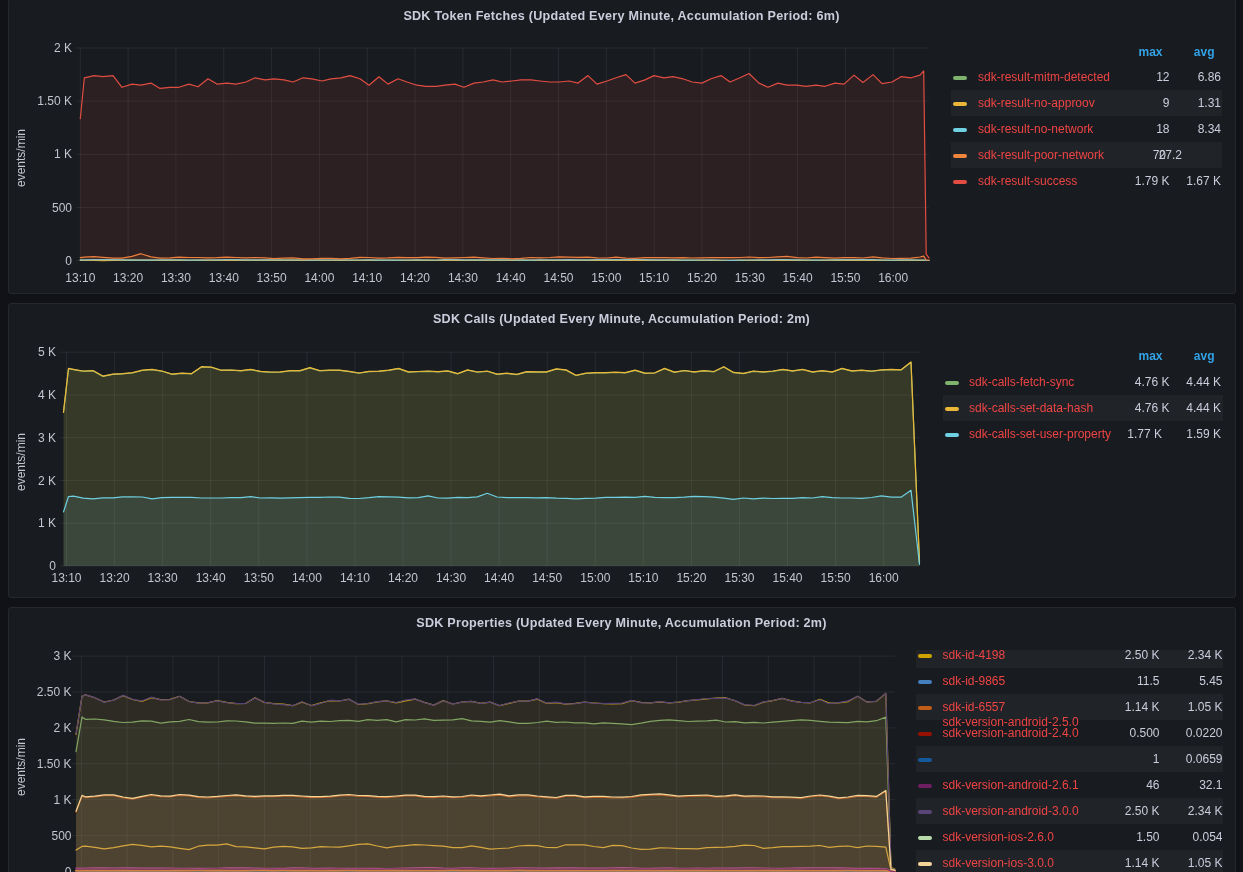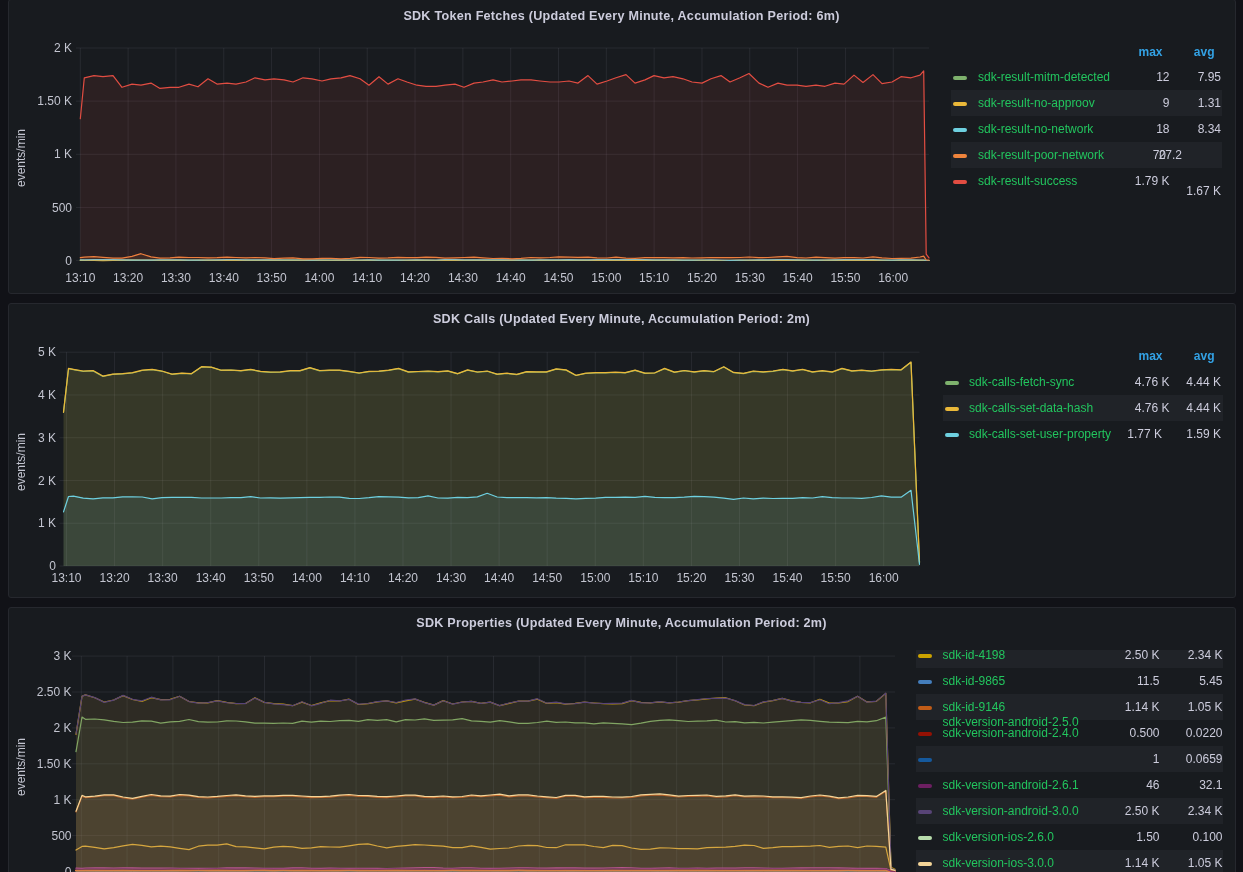--- a/index.html
+++ b/index.html
@@ -1,20 +1,20 @@
 <!DOCTYPE html>
 <html><head><meta charset="utf-8"><style>
 html,body{margin:0;padding:0;background:#111217;width:1243px;height:872px;overflow:hidden;
 font-family:"Liberation Sans",sans-serif;}
 .panel{position:absolute;left:8px;width:1227.5px;background:#181b1f;
 border:1px solid #26282e;border-radius:3px;box-sizing:border-box;}
 .title{position:absolute;width:100%;text-align:center;color:#ccccdc;font-size:12.6px;
 line-height:13px;font-weight:700;letter-spacing:.02em;}
 .lh{position:absolute;color:#33a2e5;font-size:12px;line-height:14px;font-weight:700;text-align:right;}
-.ll{position:absolute;color:#22c55e;font-size:12px;line-height:14px;white-space:nowrap;}
+.ll{position:absolute;color:#ef4444;font-size:12px;line-height:14px;white-space:nowrap;}
 .lv{position:absolute;color:#ccccdc;font-size:12px;line-height:14px;text-align:right;white-space:nowrap;}
 .hl{position:absolute;height:26px;background:rgba(204,204,220,0.05);}
 .sw{position:absolute;width:14px;height:4.5px;border-radius:2px;}
 </style></head>
 <body>
 <div class="panel" style="top:-1.5px;height:295.5px"></div>
 <div class="panel" style="top:303px;height:294.5px"></div>
 <div class="panel" style="top:606.5px;height:294px"></div>
 <div class="title" style="top:9.6px">SDK Token Fetches (Updated Every Minute, Accumulation Period: 6m)</div>
 <div class="title" style="top:312.8px">SDK Calls (Updated Every Minute, Accumulation Period: 2m)</div>
@@ -187,37 +187,37 @@
 <path d="M76.0 871.5L76.0 811.2L82.0 795.4L85.4 796.8L94.8 796.2L104.2 794.8L113.7 794.8L123.1 797.0L132.5 798.3L141.9 796.3L151.3 794.5L160.7 795.8L170.2 796.1L179.6 794.5L189.0 795.1L198.4 796.6L207.8 797.0L217.2 796.4L226.7 795.5L236.1 794.8L245.5 795.8L254.9 796.4L264.3 795.8L273.7 795.9L283.2 795.3L292.6 795.3L302.0 796.0L311.4 796.7L320.8 796.6L330.2 796.2L339.7 795.2L349.1 794.5L358.5 795.5L367.9 795.6L377.3 796.4L386.7 796.7L396.2 796.0L405.6 795.1L415.0 795.1L424.4 796.4L433.8 796.7L443.2 796.0L452.7 796.9L462.1 796.5L471.5 795.0L480.9 795.8L490.3 795.0L499.7 794.2L509.1 795.9L518.6 794.9L528.0 794.9L537.4 796.0L546.8 796.8L556.2 797.5L565.6 795.4L575.1 795.3L584.5 796.9L593.9 796.4L603.3 796.4L612.7 797.0L622.1 797.1L631.6 796.5L641.0 794.9L650.4 794.3L659.8 793.9L669.2 794.9L678.6 796.2L688.1 795.5L697.5 795.3L706.9 795.0L716.3 796.4L725.7 795.9L735.1 794.9L744.6 796.1L754.0 795.9L763.4 796.0L772.8 796.9L782.2 796.8L791.6 797.2L801.1 797.6L810.5 796.0L819.9 795.0L829.3 796.2L838.7 797.8L848.1 797.0L857.6 795.4L867.0 795.6L876.4 796.4L885.8 790.4L891.0 869.3L895.0 870.4L895.0 871.5Z" fill="#F4D598" fill-opacity="0.08" stroke="none"></path>
 <path d="M76.0 811.2L82.0 795.4L85.4 796.8L94.8 796.2L104.2 794.8L113.7 794.8L123.1 797.0L132.5 798.3L141.9 796.3L151.3 794.5L160.7 795.8L170.2 796.1L179.6 794.5L189.0 795.1L198.4 796.6L207.8 797.0L217.2 796.4L226.7 795.5L236.1 794.8L245.5 795.8L254.9 796.4L264.3 795.8L273.7 795.9L283.2 795.3L292.6 795.3L302.0 796.0L311.4 796.7L320.8 796.6L330.2 796.2L339.7 795.2L349.1 794.5L358.5 795.5L367.9 795.6L377.3 796.4L386.7 796.7L396.2 796.0L405.6 795.1L415.0 795.1L424.4 796.4L433.8 796.7L443.2 796.0L452.7 796.9L462.1 796.5L471.5 795.0L480.9 795.8L490.3 795.0L499.7 794.2L509.1 795.9L518.6 794.9L528.0 794.9L537.4 796.0L546.8 796.8L556.2 797.5L565.6 795.4L575.1 795.3L584.5 796.9L593.9 796.4L603.3 796.4L612.7 797.0L622.1 797.1L631.6 796.5L641.0 794.9L650.4 794.3L659.8 793.9L669.2 794.9L678.6 796.2L688.1 795.5L697.5 795.3L706.9 795.0L716.3 796.4L725.7 795.9L735.1 794.9L744.6 796.1L754.0 795.9L763.4 796.0L772.8 796.9L782.2 796.8L791.6 797.2L801.1 797.6L810.5 796.0L819.9 795.0L829.3 796.2L838.7 797.8L848.1 797.0L857.6 795.4L867.0 795.6L876.4 796.4L885.8 790.4L891.0 869.3L895.0 870.4" fill="none" stroke="#F4D598" stroke-width="1.2" stroke-linejoin="round" stroke-linecap="round"></path>
 </svg>
 <div class="lh" style="left:1102.5px;top:44.5px;width:60px">max</div>
 <div class="lh" style="left:1154.5px;top:44.5px;width:60px">avg</div>
 <div class="hl" style="left:951px;top:90px;width:271px"></div>
 <div class="hl" style="left:951px;top:142px;width:271px"></div>
 <div class="sw" style="left:953px;top:75.5px;background:#7EB26D"></div>
 <div class="ll" style="left:978px;top:70px">sdk-result-mitm-detected</div>
 <div class="lv" style="left:1089.5px;top:70px;width:80px">12</div>
-<div class="lv" style="left:1141px;top:70px;width:80px">7.95</div>
+<div class="lv" style="left:1141px;top:70px;width:80px">6.86</div>
 <div class="sw" style="left:953px;top:101.5px;background:#EAB839"></div>
 <div class="ll" style="left:978px;top:96px">sdk-result-no-approov</div>
 <div class="lv" style="left:1089.5px;top:96px;width:80px">9</div>
 <div class="lv" style="left:1141px;top:96px;width:80px">1.31</div>
 <div class="sw" style="left:953px;top:127.5px;background:#6ED0E0"></div>
 <div class="ll" style="left:978px;top:122px">sdk-result-no-network</div>
 <div class="lv" style="left:1089.5px;top:122px;width:80px">18</div>
 <div class="lv" style="left:1141px;top:122px;width:80px">8.34</div>
 <div class="sw" style="left:953px;top:153.5px;background:#EF843C"></div>
 <div class="ll" style="left:978px;top:148px">sdk-result-poor-network</div>
 <div class="lv" style="left:1086px;top:148px;width:80px">70</div>
 <div class="lv" style="left:1102px;top:148px;width:80px">27.2</div>
 <div class="sw" style="left:953px;top:179.5px;background:#E24D42"></div>
 <div class="ll" style="left:978px;top:174px">sdk-result-success</div>
 <div class="lv" style="left:1089.5px;top:174px;width:80px">1.79 K</div>
-<div class="lv" style="left:1141px;top:184px;width:80px">1.67 K</div>
+<div class="lv" style="left:1141px;top:174px;width:80px">1.67 K</div>
 <div class="lh" style="left:1102.5px;top:349.0px;width:60px">max</div>
 <div class="lh" style="left:1154.5px;top:349.0px;width:60px">avg</div>
 <div class="hl" style="left:943px;top:395px;width:279.5px"></div>
 <div class="sw" style="left:944.5px;top:380.5px;background:#7EB26D"></div>
 <div class="ll" style="left:969px;top:375px">sdk-calls-fetch-sync</div>
 <div class="lv" style="left:1089.5px;top:375px;width:80px">4.76 K</div>
 <div class="lv" style="left:1141px;top:375px;width:80px">4.44 K</div>
 <div class="sw" style="left:944.5px;top:406.5px;background:#EAB839"></div>
 <div class="ll" style="left:969px;top:401px">sdk-calls-set-data-hash</div>
 <div class="lv" style="left:1089.5px;top:401px;width:80px">4.76 K</div>
@@ -235,21 +235,21 @@
 <div class="hl" style="left:915.8px;top:850px;width:307.4000000000001px"></div>
 <div class="sw" style="left:918px;top:653.5px;background:#CCA300"></div>
 <div class="ll" style="left:942.5px;top:648px">sdk-id-4198</div>
 <div class="lv" style="left:1079.5px;top:648px;width:80px">2.50 K</div>
 <div class="lv" style="left:1142.5px;top:648px;width:80px">2.34 K</div>
 <div class="sw" style="left:918px;top:679.5px;background:#447EBC"></div>
 <div class="ll" style="left:942.5px;top:674px">sdk-id-9865</div>
 <div class="lv" style="left:1079.5px;top:674px;width:80px">11.5</div>
 <div class="lv" style="left:1142.5px;top:674px;width:80px">5.45</div>
 <div class="sw" style="left:918px;top:705.5px;background:#C15C17"></div>
-<div class="ll" style="left:942.5px;top:700px">sdk-id-9146</div>
+<div class="ll" style="left:942.5px;top:700px">sdk-id-6557</div>
 <div class="lv" style="left:1079.5px;top:700px;width:80px">1.14 K</div>
 <div class="lv" style="left:1142.5px;top:700px;width:80px">1.05 K</div>
 <div class="sw" style="left:918px;top:731.5px;background:#941104"></div>
 <div class="ll" style="left:942.5px;top:726px">sdk-version-android-2.4.0</div>
 <div class="lv" style="left:1079.5px;top:726px;width:80px">0.500</div>
 <div class="lv" style="left:1142.5px;top:726px;width:80px">0.0220</div>
 <div class="sw" style="left:918px;top:757.5px;background:#15599D"></div>
 <div class="ll" style="left:942.5px;top:715px">sdk-version-android-2.5.0</div>
 <div class="lv" style="left:1079.5px;top:752px;width:80px">1</div>
 <div class="lv" style="left:1142.5px;top:752px;width:80px">0.0659</div>
@@ -257,19 +257,19 @@
 <div class="ll" style="left:942.5px;top:778px">sdk-version-android-2.6.1</div>
 <div class="lv" style="left:1079.5px;top:778px;width:80px">46</div>
 <div class="lv" style="left:1142.5px;top:778px;width:80px">32.1</div>
 <div class="sw" style="left:918px;top:809.5px;background:#584477"></div>
 <div class="ll" style="left:942.5px;top:804px">sdk-version-android-3.0.0</div>
 <div class="lv" style="left:1079.5px;top:804px;width:80px">2.50 K</div>
 <div class="lv" style="left:1142.5px;top:804px;width:80px">2.34 K</div>
 <div class="sw" style="left:918px;top:835.5px;background:#B7DBAB"></div>
 <div class="ll" style="left:942.5px;top:830px">sdk-version-ios-2.6.0</div>
 <div class="lv" style="left:1079.5px;top:830px;width:80px">1.50</div>
-<div class="lv" style="left:1142.5px;top:830px;width:80px">0.100</div>
+<div class="lv" style="left:1142.5px;top:830px;width:80px">0.054</div>
 <div class="sw" style="left:918px;top:861.5px;background:#F4D598"></div>
 <div class="ll" style="left:942.5px;top:856px">sdk-version-ios-3.0.0</div>
 <div class="lv" style="left:1079.5px;top:856px;width:80px">1.14 K</div>
 <div class="lv" style="left:1142.5px;top:856px;width:80px">1.05 K</div>
 </div>
 </div>
 
 </body></html>

